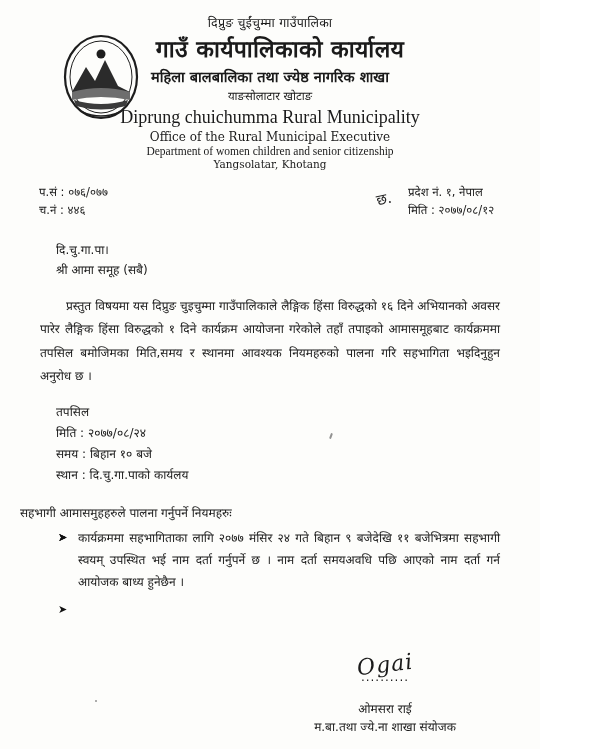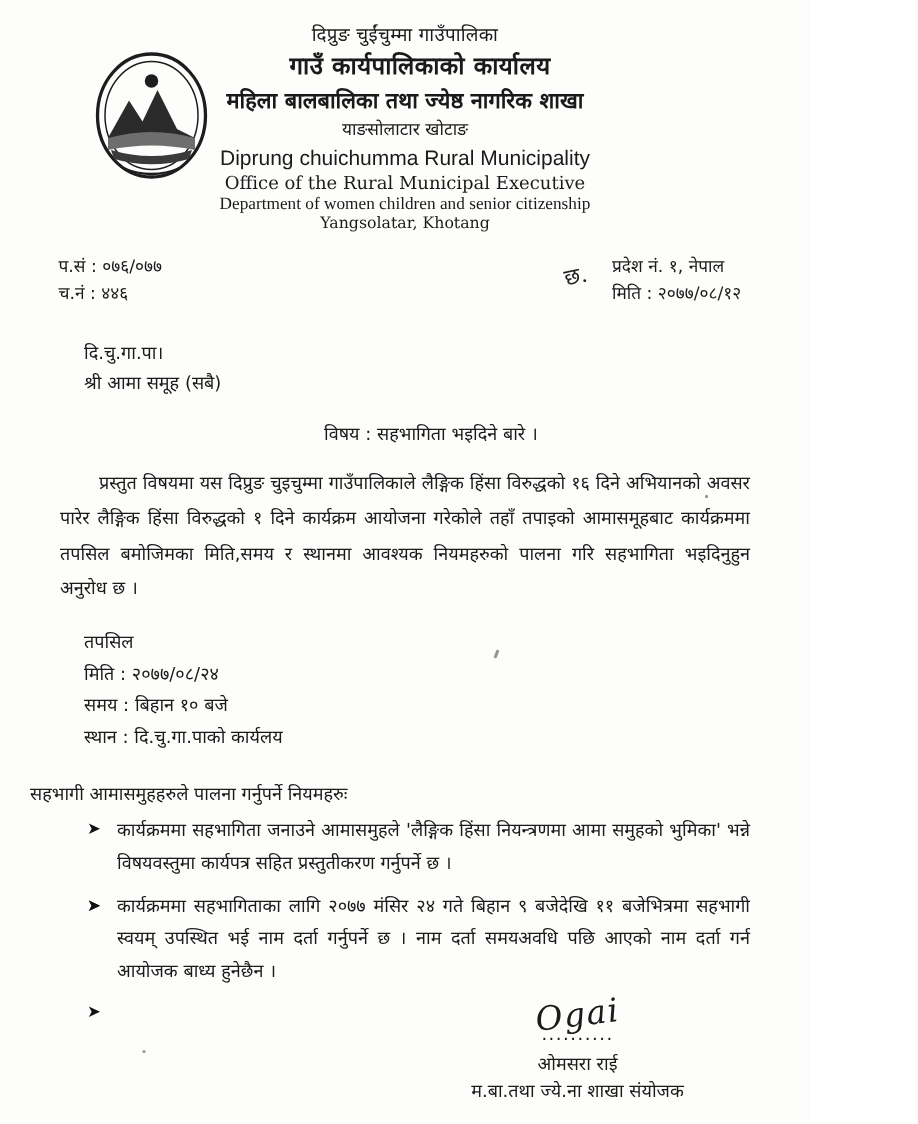--- a/index.html
+++ b/index.html
@@ -38,38 +38,38 @@
   }
   .emblem svg { display: block; }
 
   .line-np-small {
     font-size: 12.5px;
     letter-spacing: .2px;
     margin: 4px 0 1px 0;
     font-family: "DejaVu Sans", sans-serif;
   }
   .line-np-big {
-    font-size: 16px;
+    font-size: 23px;
     font-weight: bold;
     margin: 1px 0 2px 0;
     letter-spacing: .3px;
     padding-left: 20px;
   }
   .line-np-mid {
     font-size: 14.5px;
     font-weight: bold;
     margin: 1px 0 2px 0;
   }
   .line-np-tiny {
     font-size: 11.5px;
     margin: 2px 0 3px 0;
   }
   .line-en-big {
-    font-size: 14px;
-    font-family: Liberation Sans, sans-serif;
+    font-size: 18px;
+    font-family: Liberation Serif, serif;
     margin: 4px 0 2px 0;
   }
   .line-en-mid {
     font-size: 12px;
     font-family: "DejaVu Serif", serif;
     margin: 1px 0 1px 0;
   }
   .line-en-small {
     font-size: 11.5px;
     font-family: Liberation Serif, serif;
@@ -188,21 +188,21 @@
     display: inline-block;
     margin-bottom: -2px;
   }
   .sign-dots {
     font-size: 12px;
     letter-spacing: 1px;
     margin-top: -6px;
   }
   .sign-name {
     font-size: 12px;
-    margin-top: 4px;
+    margin-top: 16px;
   }
   .sign-post {
     font-size: 12px;
     margin-top: 1px;
   }
   .noise-dot {
     position: absolute;
     background: #3a3a3a;
     border-radius: 50%;
     opacity: .55;
@@ -247,36 +247,34 @@
       <div>प्रदेश नं. १, नेपाल</div>
       <div>मिति : २०७७/०८/१२</div>
     </div>
   </div>
 
   <div class="recipient">
     <div>दि.चु.गा.पा।</div>
     <div>श्री आमा समूह (सबै)</div>
   </div>
 
-  <div class="subject">विषय : सहभागिता भइदिने बारे ।</div>
 
   <div class="body-para">प्रस्तुत विषयमा यस दिप्रुङ चुइचुम्मा गाउँपालिकाले लैङ्गिक हिंसा विरुद्धको १६ दिने अभियानको अवसर पारेर लैङ्गिक हिंसा विरुद्धको १ दिने कार्यक्रम आयोजना गरेकोले तहाँ तपाइको आमासमूहबाट कार्यक्रममा तपसिल बमोजिमका मिति,समय र स्थानमा आवश्यक नियमहरुको पालना गरि सहभागिता भइदिनुहुन अनुरोध छ ।</div>
 
   <div class="details">
     <div class="dt-title">तपसिल</div>
     <div>मिति : २०७७/०८/२४</div>
     <div>समय : बिहान १० बजे</div>
     <div>स्थान : दि.चु.गा.पाको कार्यलय</div>
   </div>
 
   <div class="rules-title">सहभागी आमासमुहहरुले पालना गर्नुपर्ने नियमहरुः</div>
   <ul class="rules">
     <li>
       <span class="bullet">➤</span>
-      <span>कार्यक्रममा सहभागिता जनाउने आमासमुहले 'लैङ्गिक हिंसा नियन्त्रणमा आमा समुहको भुमिका' भन्ने विषयवस्तुमा कार्यपत्र सहित प्रस्तुतीकरण गर्नुपर्ने छ ।</span>
     </li>
     <li>
       <span class="bullet">➤</span>
     </li>
     <li>
       <span class="bullet">➤</span>
       <span>कार्यक्रममा सहभागिताका लागि २०७७ मंसिर २४ गते बिहान ९ बजेदेखि ११ बजेभित्रमा सहभागी स्वयम् उपस्थित भई नाम दर्ता गर्नुपर्ने छ ।  नाम दर्ता समयअवधि पछि आएको नाम दर्ता गर्न आयोजक बाध्य हुनेछैन ।</span>
     </li>
     <li>
       <span class="bullet">➤</span>

